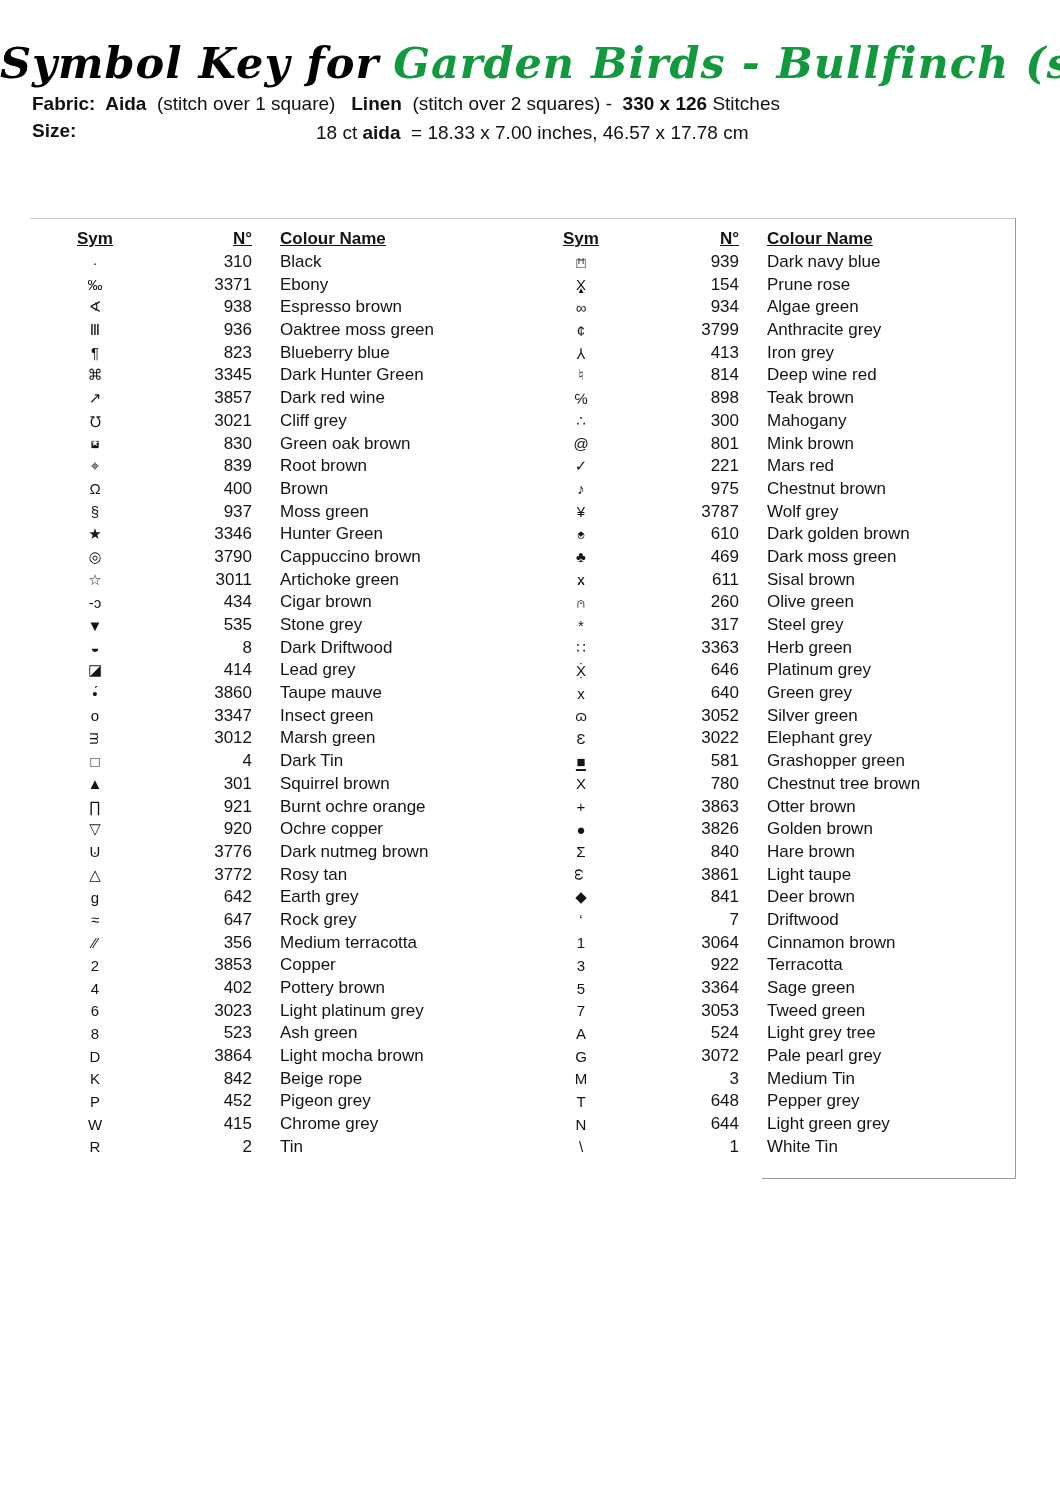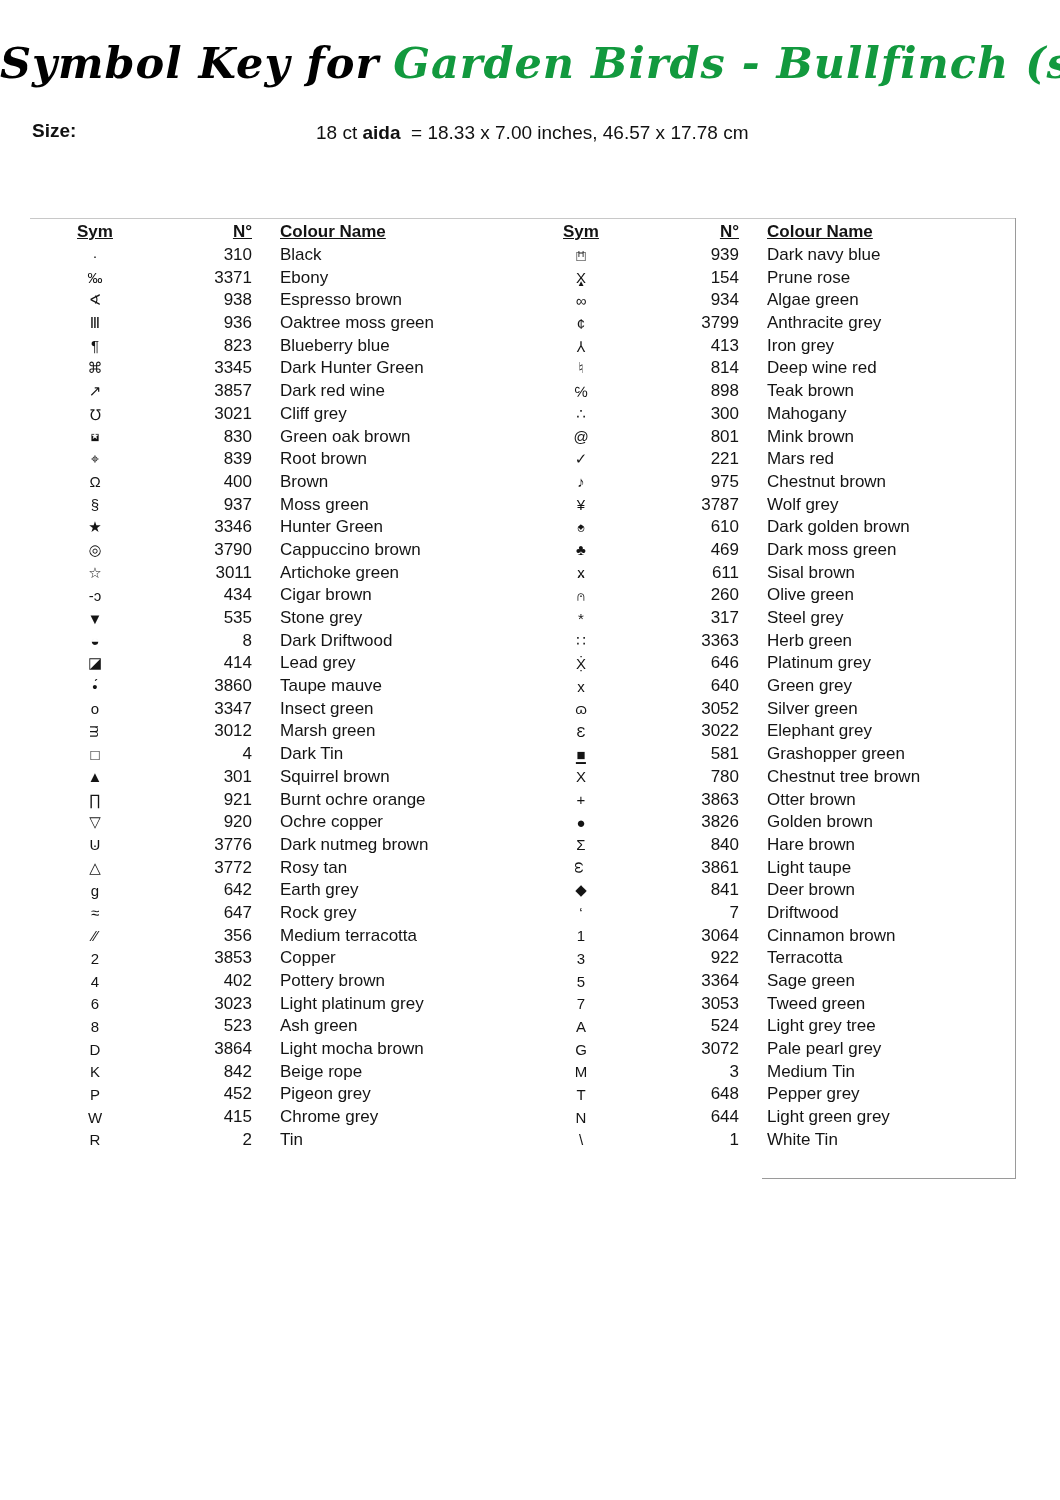--- a/index.html
+++ b/index.html
@@ -13,21 +13,21 @@
   .fabric-line{position:absolute;top:93px;left:32px;font-size:19px;white-space:pre-wrap;}
   .size-label{position:absolute;top:120px;left:32px;font-size:19px;font-weight:bold;}
   .size-lines{position:absolute;top:120px;left:32px;font-size:19px;}
   .size-line{line-height:25.4px;white-space:pre-wrap;}
   .bold{font-weight:bold;}
   
   .box-top{position:absolute;left:30px;top:218px;width:986px;height:1px;background:#c8c8c8;}
   .box-right{position:absolute;left:1015px;top:218px;width:1px;height:961px;background:#9a9a9a;}
   .box-bottom{position:absolute;left:762px;top:1178px;width:254px;height:1px;background:#9a9a9a;}
   
-  table.key-table{position:absolute;top:221px;border-collapse:collapse;table-layout:fixed;
+  table.key-table{position:absolute;top:228px;border-collapse:collapse;table-layout:fixed;
                   font-size:17px;color:#141414;}
   table.key-left{left:66px;width:444px;}
   table.key-right{left:556px;width:456px;}
   .key-table tr{height:22.7px;}
   .key-table th,.key-table td{padding:0;font-weight:normal;vertical-align:middle;}
   .key-table th{font-weight:bold;text-decoration:underline;}
   th.h-sym{text-align:center;}
   th.h-num,td.num{text-align:right;}
   th.h-name,td.name{text-align:left;padding-left:28px;}
   td.sym{text-align:center;font-size:15px;}
@@ -40,20 +40,21 @@
 </style>
 </head>
 <body>
 
 <div class="page">
 
   <div class="title">
     <span class="t-black">Symbol Key for</span><span class="t-green" style="color: rgb(18, 153, 62);">Garden Birds - Bullfinch (small)</span>
   </div>
 
+  <div class="fabric-line"><span class="bold">Fabric:  </span><span class="bold">Aida</span><span>  (stitch over 1 square)   </span><span class="bold">Linen</span><span>  (stitch over 2 squares) - </span><span class="bold"> 330 x 126</span><span> Stitches</span></div>
 
   <div class="size-label">Size:</div>
   <div class="size-lines">
       <div class="size-line" style="padding-left: 284px;"><span>18 ct </span><span class="bold">aida</span><span>  = 18.33 x 7.00 inches, 46.57 x 17.78 cm</span></div>
     </div>
 
   <div class="box-top"></div>
   <div class="box-right"></div>
   <div class="box-bottom"></div>
 

